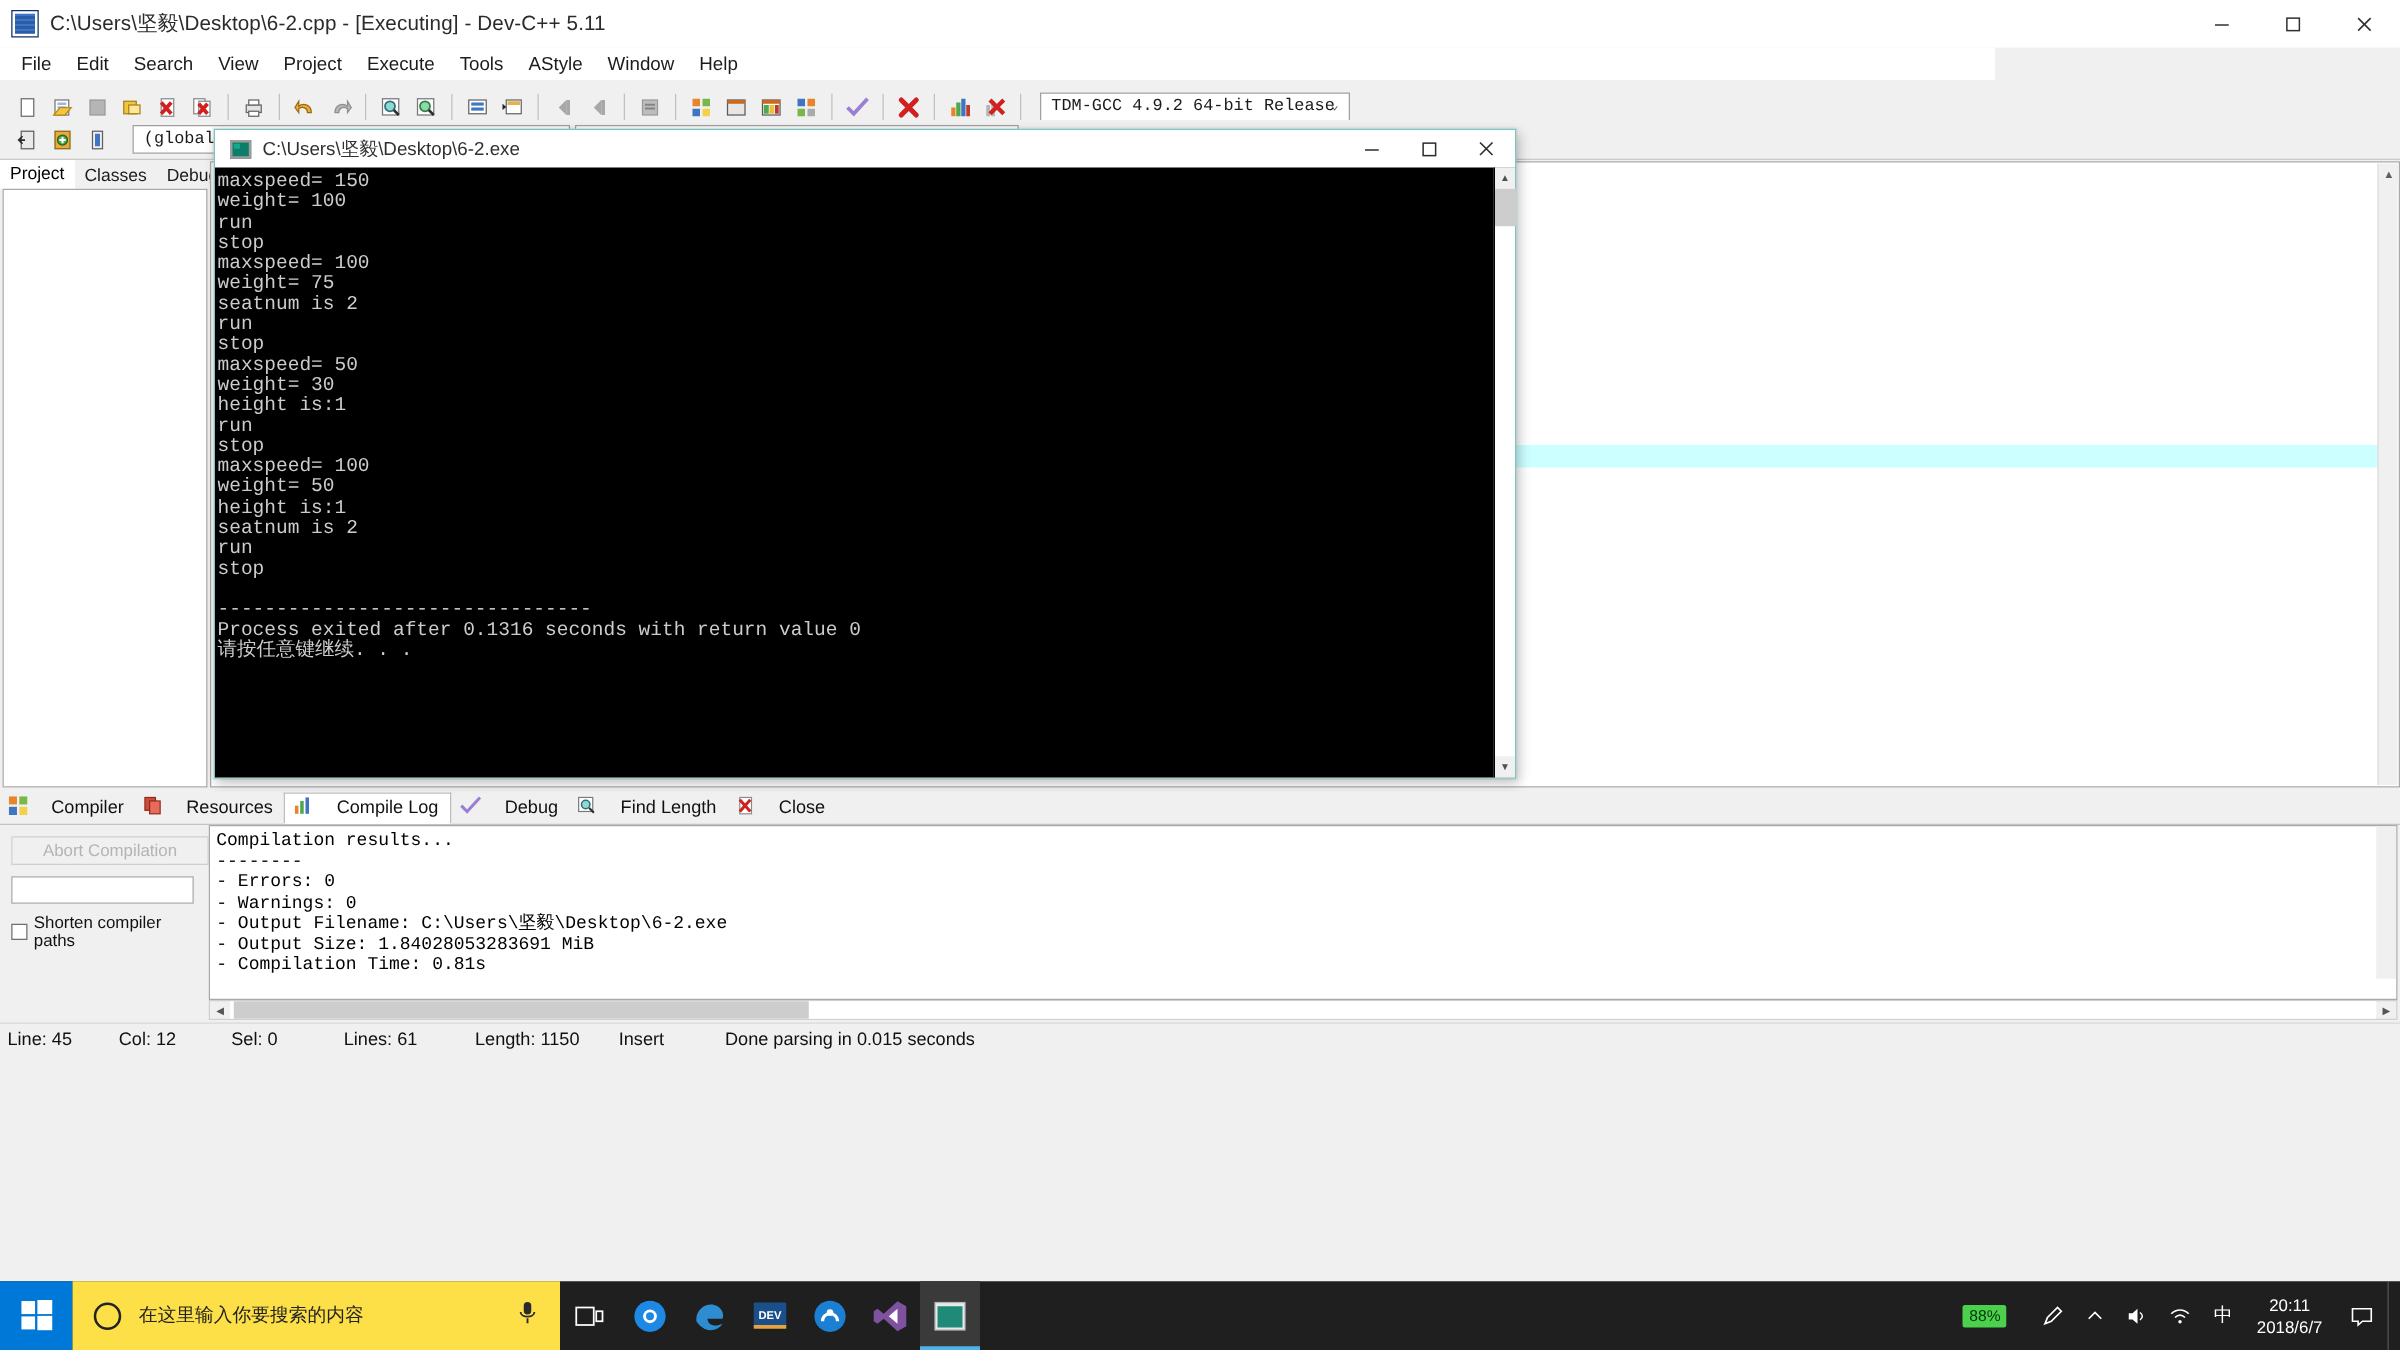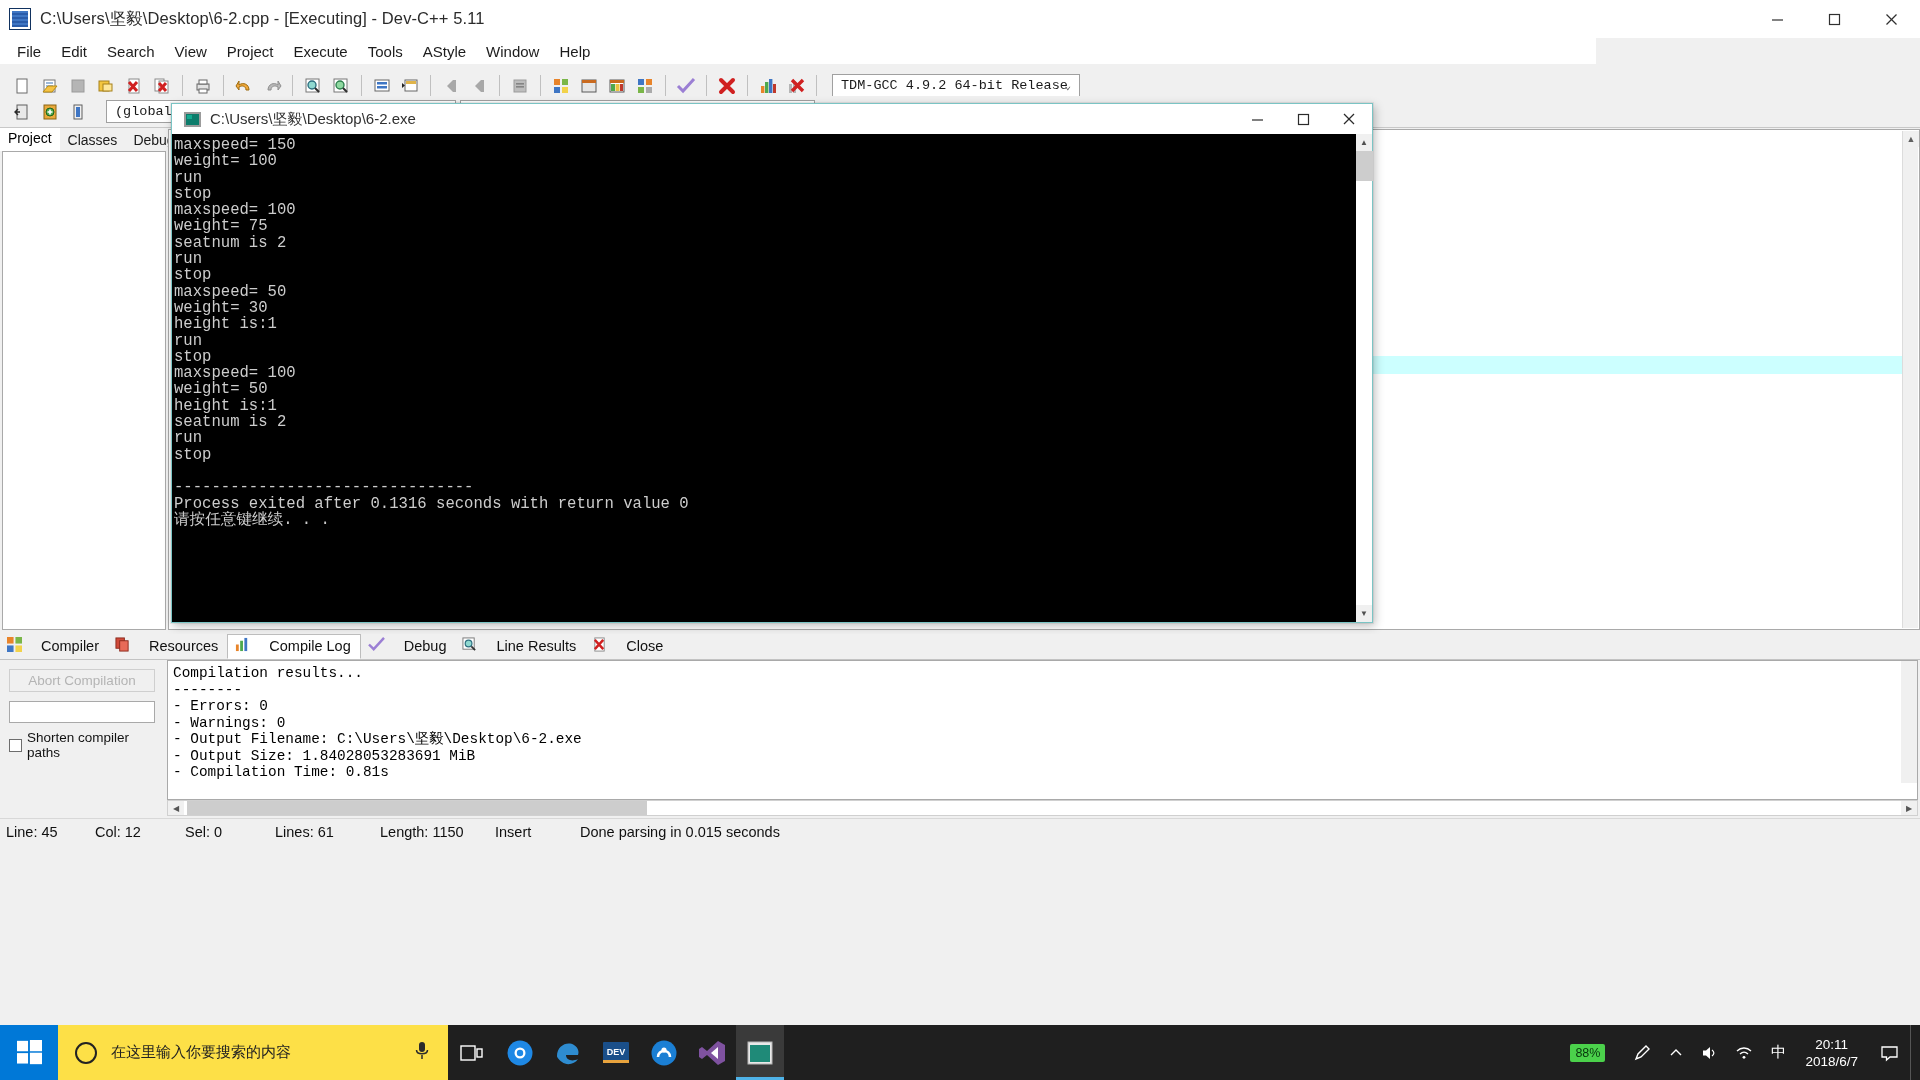--- a/index.html
+++ b/index.html
@@ -122,21 +122,21 @@
     position: absolute; right: 1px; top: 1px; width: 16px; bottom: 1px;
     background: #f0f0f0; border-left: 1px solid #dcdcdc;
   }
   .vscroll-arrow {
     width: 16px; height: 16px; display:flex; align-items:center; justify-content:center;
     background:#f0f0f0; color:#606060; font-size: 9px;
   }
 
   
   .console-win {
-    position: absolute; left: 171px; top: 103px; width: 1202px; height: 520px;
+    position: absolute; left: 171px; top: 103px; width: 1042px; height: 520px;
     background: #ffffff;
     border: 1px solid #7ac4c4;
     box-shadow: 0 0 0 1px rgba(0,0,0,0.06), 2px 3px 9px rgba(0,0,0,0.26);
   }
   .console-title {
     height: 30px; background: #ffffff; display: flex; align-items: center;
     position: relative;
   }
   .console-app-icon {
     width: 17px; height: 15px; margin-left: 12px; margin-right: 9px;
@@ -194,21 +194,21 @@
     height: 25px;
   }
   .btab.active { background: #ffffff; border: 1px solid #bdbdbd; border-bottom-color: #ffffff; }
 
   
   .log-left {
     position: absolute; left: 0; top: 660px; width: 165px; height: 155px;
     background: #f0f0f0;
   }
   .abort-btn {
-    position: absolute; left: 9px; top: 9px; width: 146px; height: 23px;
+    position: absolute; left: 9px; top: 9px; width: 158px; height: 23px;
     background: #f0f0f0; border: 1px solid #cfcfcf;
     font-size: 13.5px; color: #b4b4b4; display: flex; align-items: center; justify-content: center;
     font-family: "Liberation Sans", sans-serif;
   }
   .progress-box {
     position: absolute; left: 9px; top: 41px; width: 146px; height: 22px;
     background: #ffffff; border: 1px solid #a9a9a9;
   }
   .shorten-row {
     position: absolute; left: 9px; top: 70px; display:flex; align-items: center; gap: 5px;
@@ -655,21 +655,21 @@
       <span>Debug</span>
     </div>
     <div class="btab">
       <span>
         <svg width="15" height="15" viewBox="0 0 16 16">
             <rect x="1" y="1" width="12" height="12" fill="#fff" stroke="#777"></rect>
             <circle cx="7" cy="7" r="3.6" fill="#8fd9d0" stroke="#2e6f80" stroke-width="1.3"></circle>
             <line x1="10" y1="10" x2="14" y2="14" stroke="#2e2e2e" stroke-width="1.8"></line>
           </svg>
       </span>
-      <span>Line Results</span>
+      <span>Find Length</span>
     </div>
     <div class="btab">
       <span>
         <svg width="15" height="15" viewBox="0 0 16 16">
             <rect x="3" y="1" width="10" height="14" fill="#fff" stroke="#8a8a8a"></rect>
             <path d="M3 3 L12 13 M12 3 L3 13" stroke="#d02020" stroke-width="2.6"></path>
           </svg>
       </span>
       <span>Close</span>
     </div>

